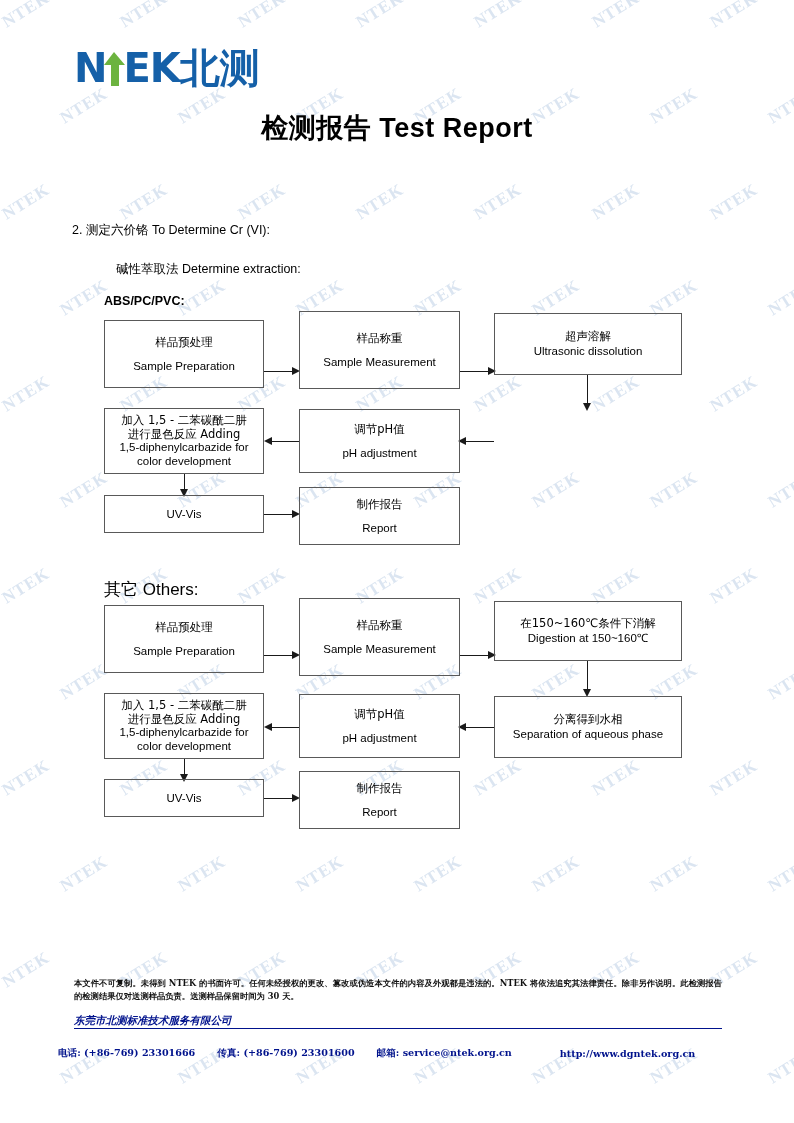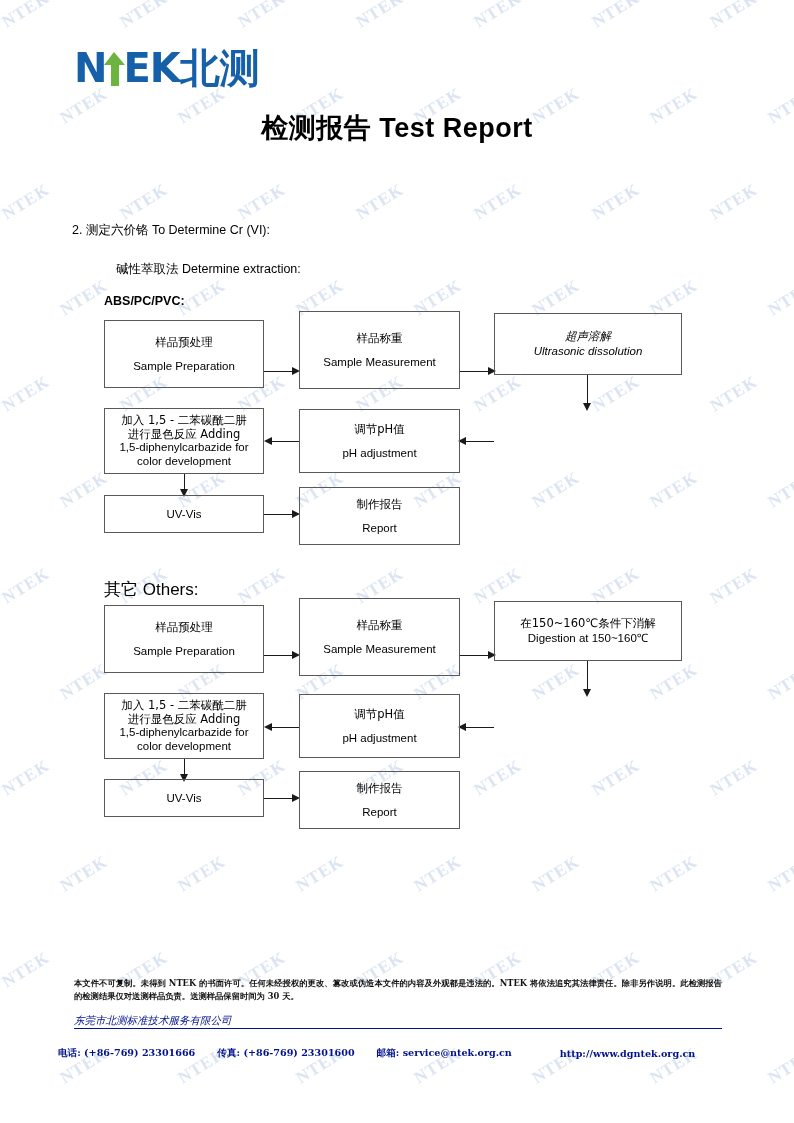--- a/index.html
+++ b/index.html
@@ -210,21 +210,21 @@
     font-weight: 700;
     color: #111;
     text-align: justify;
   }
   #footer-company {
     position: absolute;
     left: 74px;
     top: 1014px;
     font-family: "DejaVu Serif", serif;
     font-size: 10.5px;
-    font-weight: 400;
+    font-weight: 700;
     font-style: italic;
     color: #00128c;
   }
   #footer-rule {
     position: absolute;
     left: 74px;
     top: 1028px;
     width: 648px;
     height: 1px;
     background: #00128c;
@@ -379,21 +379,21 @@
     <div class="conn conn-h" style="left:264px; top:371px; width:28px;"></div>
     <div class="arrow-r" style="left:292px; top:367px;"></div>
 
     <div class="fc-box gap" style="left:299px; top:311px; width:161px; height:78px;">
       <span class="l-cn">样品称重</span>
       <span class="l-en">Sample Measurement</span>
     </div>
     <div class="conn conn-h" style="left:460px; top:371px; width:28px;"></div>
     <div class="arrow-r" style="left:488px; top:367px;"></div>
 
-    <div class="fc-box" style="left:494px; top:313px; width:188px; height:62px;font-style:italic;">
+    <div class="fc-box" style="left:494px; top:313px; width:188px; height:62px;">
       <span class="l-cn">超声溶解</span>
       <span class="l-en">Ultrasonic dissolution</span>
     </div>
     <div class="conn conn-v" style="left:587px; top:375px; height:30px;"></div>
     <div class="arrow-d" style="left:583px; top:403px;"></div>
 
     <div class="conn conn-h" style="left:466px; top:441px; width:28px;"></div>
     <div class="arrow-l" style="left:458px; top:437px;"></div>
 
     <div class="fc-box gap" style="left:299px; top:409px; width:161px; height:64px;">
@@ -437,20 +437,24 @@
     <div class="conn conn-h" style="left:460px; top:655px; width:28px;"></div>
     <div class="arrow-r" style="left:488px; top:651px;"></div>
 
     <div class="fc-box" style="left:494px; top:601px; width:188px; height:60px;">
       <span class="l-cn">在150~160℃条件下消解</span>
       <span class="l-en">Digestion at 150~160℃</span>
     </div>
     <div class="conn conn-v" style="left:587px; top:661px; height:30px;"></div>
     <div class="arrow-d" style="left:583px; top:689px;"></div>
 
+    <div class="fc-box" style="left:494px; top:696px; width:188px; height:62px;">
+      <span class="l-cn">分离得到水相</span>
+      <span class="l-en">Separation of aqueous phase</span>
+    </div>
     <div class="conn conn-h" style="left:466px; top:727px; width:28px;"></div>
     <div class="arrow-l" style="left:458px; top:723px;"></div>
 
     <div class="fc-box gap" style="left:299px; top:694px; width:161px; height:64px;">
       <span class="l-cn">调节pH值</span>
       <span class="l-en">pH adjustment</span>
     </div>
     <div class="conn conn-h" style="left:272px; top:727px; width:27px;"></div>
     <div class="arrow-l" style="left:264px; top:723px;"></div>
 

